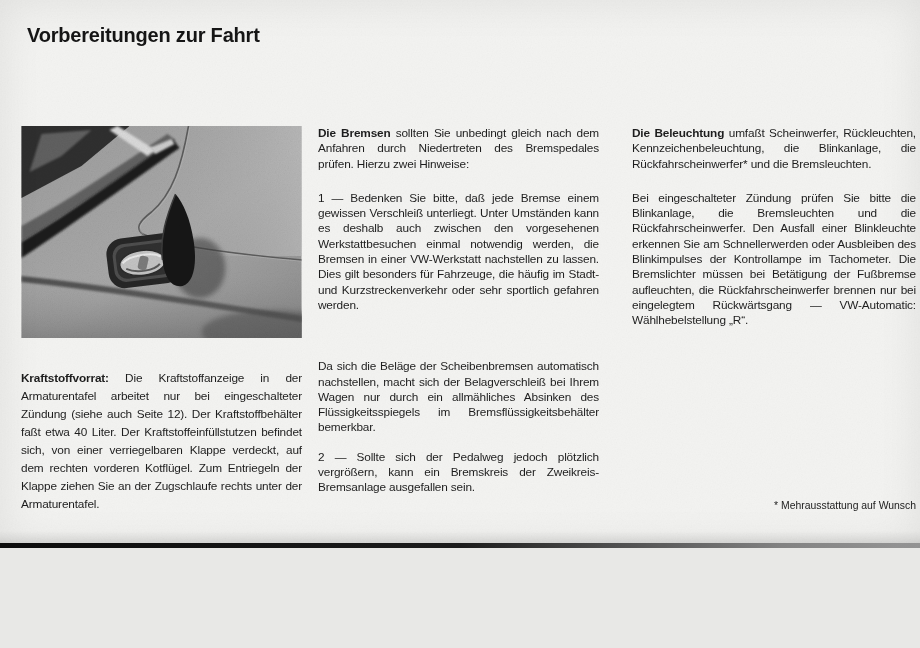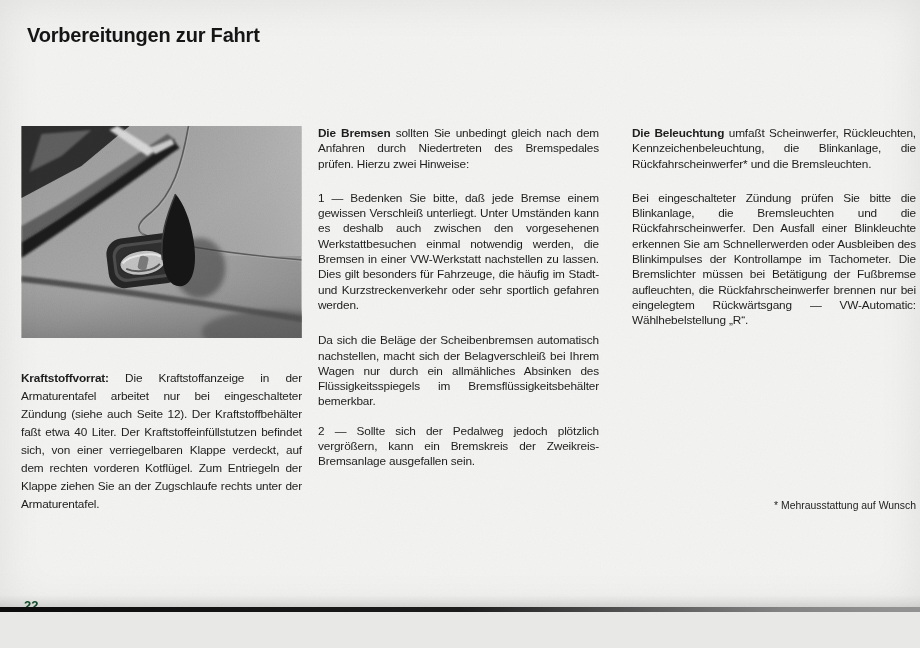--- a/index.html
+++ b/index.html
@@ -1,32 +1,32 @@
 <!DOCTYPE html>
 <html lang="de"><head>
 <meta charset="utf-8">
 <style>
   html,body{margin:0;padding:0;}
   body{width:920px;height:648px;background:#e8e8e6;font-family:"Liberation Sans","DejaVu Sans",sans-serif;}
-  .page{position:relative;width:920px;height:612px;background:#f3f3f1;overflow:hidden;color:#1c1c1c;}
+  .page{position:relative;width:920px;height:548px;background:#f3f3f1;overflow:hidden;color:#1c1c1c;}
 
   .title{position:absolute;left:27px;top:24px;margin:0;font-size:20px;font-weight:bold;letter-spacing:-0.2px;color:#161616;}
   .intro{position:absolute;left:27px;top:56px;width:578px;margin:0;font-size:12px;font-weight:bold;line-height:15.5px;letter-spacing:-0.2px;color:#191919;}
 
   .photo{position:absolute;left:21px;top:126px;width:281px;height:212px;margin:0;}
   .photo svg{display:block;}
 
   .bodycol{position:absolute;top:126px;font-size:11.8px;line-height:15.3px;text-align:justify;letter-spacing:-0.15px;color:#1d1d1d;}
   .bodycol p{margin:0 0 19px 0;}
   .lead{font-weight:bold;}
 
   .caption{position:absolute;left:21px;top:357px;width:281px;font-size:11.8px;line-height:18px;text-align:justify;letter-spacing:-0.15px;color:#1d1d1d;}
 
   .col-mid{left:318px;width:281px;}
-  .col-mid .p2{margin-bottom:20px;}
+  .col-mid .p2{margin-bottom:46px;}
   .col-mid .p3{margin-bottom:14px;}
   .col-mid .p4{margin-bottom:20px;}
 
   .col-right{left:608px;width:284px;height:515px;margin-left:24px;}
   .col-right .lower{position:absolute;top:360px;left:0;right:0;}
   .footnote{font-size:10.4px;letter-spacing:0;text-align:right;margin-top:12px !important;color:#222;}
 
   .page-number{position:absolute;left:24px;top:598px;font-size:13px;font-weight:bold;color:#14532d;}
 
   .scan-shade{position:absolute;left:0;bottom:4px;width:100%;height:13px;background:linear-gradient(to top,rgba(0,0,0,0.10),rgba(0,0,0,0));pointer-events:none;}

